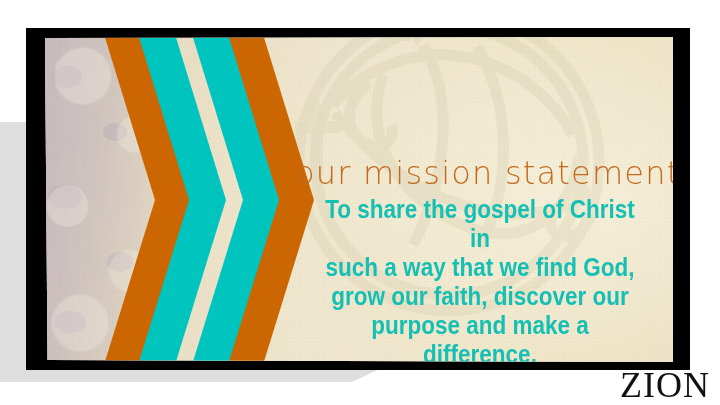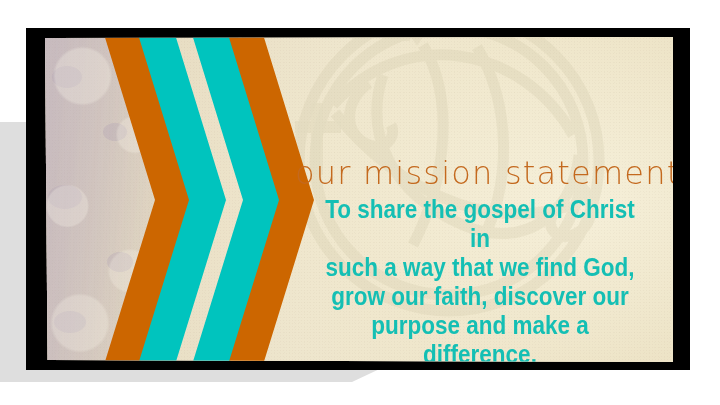--- a/index.html
+++ b/index.html
@@ -231,14 +231,15 @@
       <div class="statement">
         <span>To share the gospel of Christ in</span>
         <span>such a way that we find God,</span>
         <span>grow our faith, discover our</span>
         <span>purpose and make a difference.</span>
       </div>
     </div>
 
   </div>
 
+  <div class="wordmark">ZION</div>
 
 </div>
 
 </body></html>

